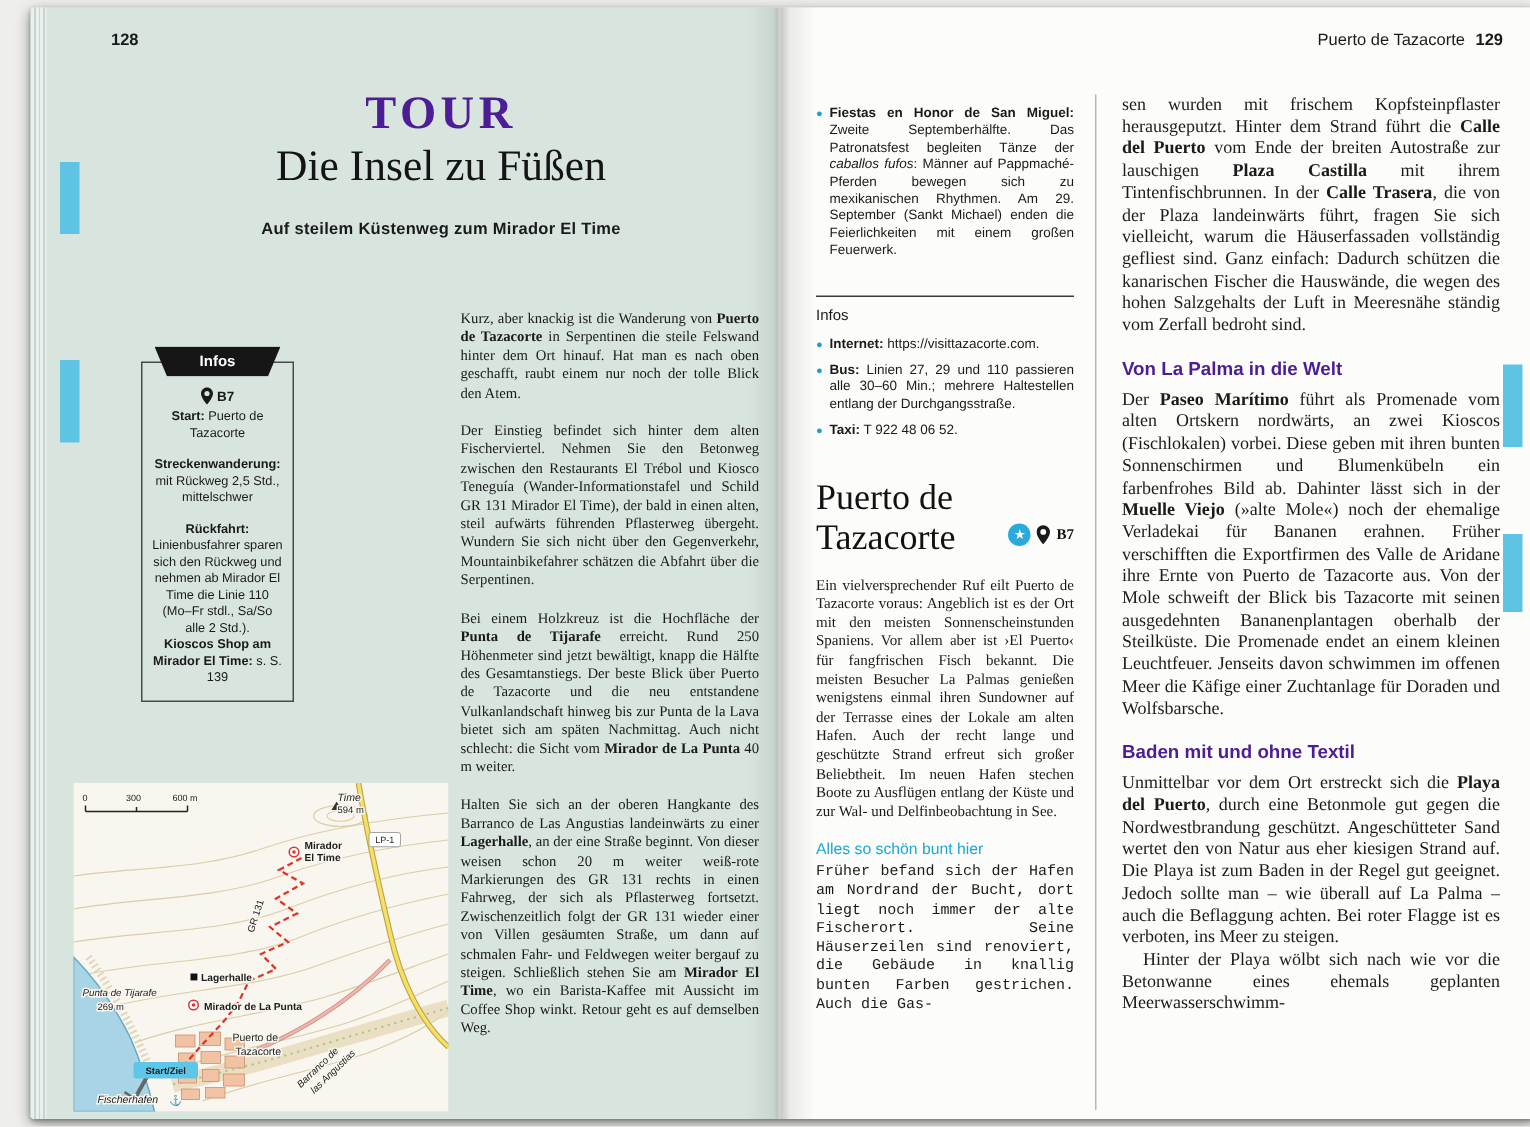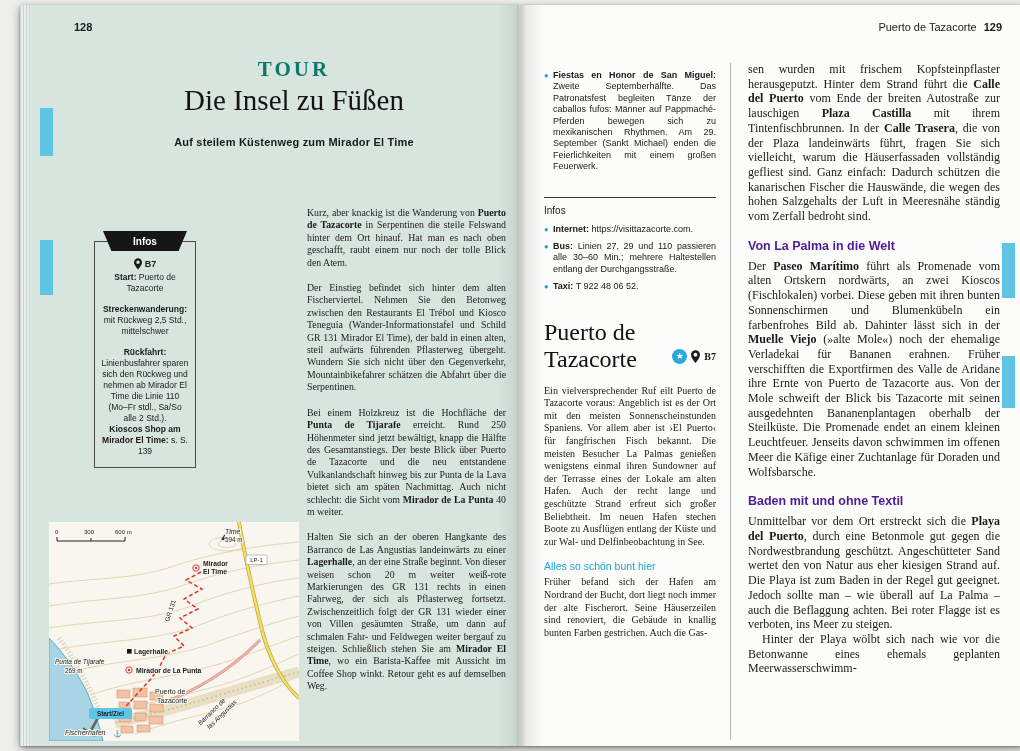--- a/index.html
+++ b/index.html
@@ -24,21 +24,21 @@
   .bar-l2{left:20px;top:235px;height:55px;}
   .bar-r1{left:483px;top:238px;height:55px;}
   .bar-r2{left:483px;top:351px;height:52px;}
 
   .pagenum-left{position:absolute;left:54px;top:16px;font-size:11px;font-weight:bold;}
   .running-head{position:absolute;right:22px;top:16px;font-size:11px;text-align:left;}
   .running-head b{margin-left:7px;}
 
   
   .tour-head{position:absolute;left:62px;top:52px;width:424px;text-align:center;}
-  .kicker{font-family:"Liberation Serif",serif;font-weight:bold;font-size:21px;letter-spacing:3px;color:#0f766e;}
+  .kicker{font-family:"Liberation Serif",serif;font-weight:bold;font-size:31px;letter-spacing:3px;color:#4c1d95;}
   .tour-title{font-family:"Liberation Serif",serif;font-size:29px;color:#141414;margin-top:2px;}
   .tour-subtitle{font-size:11px;font-weight:bold;margin-top:19px;letter-spacing:.2px;}
 
   
   .infos-box{position:absolute;left:74px;top:226px;width:102px;}
   .infos-tab{position:relative;z-index:2;margin:0 auto;width:84px;height:20px;background:#161616;color:#fff;
     font-size:10px;font-weight:bold;display:flex;align-items:center;justify-content:center;
     clip-path:polygon(0 0,100% 0,90% 100%,10% 100%);}
   .infos-body{border:1px solid #4a4a4a;margin-top:-10px;padding:16px 6px 10px;text-align:center;
     font-size:8.5px;line-height:11px;}
@@ -46,21 +46,21 @@
   .inf-entry{margin-top:0;}
   .inf-entry.sp{margin-top:10px;}
   .pin{width:8px;height:12px;display:inline-block;}
 
   
   .body-col{position:absolute;left:287px;top:202px;width:199px;
     font-family:"Liberation Serif",serif;font-size:9.8px;line-height:12.4px;text-align:justify;hyphens:auto;}
   .body-col p{margin:0 0 13px;}
 
   .b{font-weight:bold;}
-  .i{}
+  .i{font-style:italic;}
 
   
   .map{position:absolute;left:29px;top:517px;width:250px;height:219px;}
   .map svg{display:block;}
   .map text{font-family:"Liberation Sans",sans-serif;fill:#1d1d1d;}
   .mlab{stroke:#f8f6ee;stroke-width:2px;paint-order:stroke;}
 
   
   .col-rule{position:absolute;left:211px;top:58px;height:677px;border-left:1px solid #b8b8b2;}
   .col1{position:absolute;left:25px;top:57px;width:172px;}
@@ -80,21 +80,21 @@
     font-size:24px;line-height:27px;color:#111;}
   .place-icons{position:absolute;right:0;bottom:3px;display:flex;align-items:center;gap:4px;}
   .star-badge{width:15px;height:15px;border-radius:50%;background:#2aa9dc;color:#fff;font-size:9px;
     display:flex;align-items:center;justify-content:center;}
   .gridref{font-size:10px;}
   .pin2{width:9px;height:13px;}
 
   .serif-sm{font-family:"Liberation Serif",serif;font-size:10px;line-height:12.6px;text-align:justify;hyphens:auto;}
   .intro{margin-top:12px !important;}
   .sub-head{margin-top:12px;font-size:10.5px;font-weight:normal;color:#1ba7d5;}
-  .sub-para{margin-top:4px !important;}
+  .sub-para{margin-top:4px !important;font-family:Liberation Mono, monospace;}
 
   .col2 p{margin:0;font-family:"Liberation Serif",serif;font-size:12px;line-height:14.7px;text-align:justify;hyphens:auto;}
   .sec-head{margin:15px 0 6px;font-size:12.5px;font-weight:bold;color:#4c1d95;}
   .indent{text-indent:14px;}
 </style>
 </head>
 <body>
 
 <div class="book">
   <div class="page page-left">

